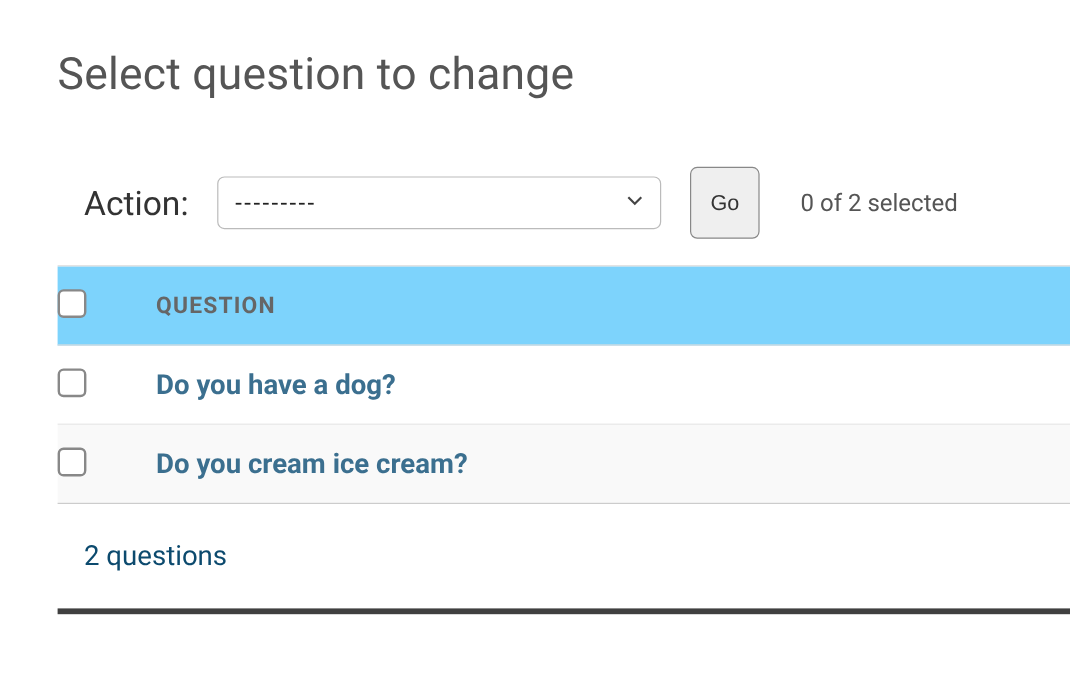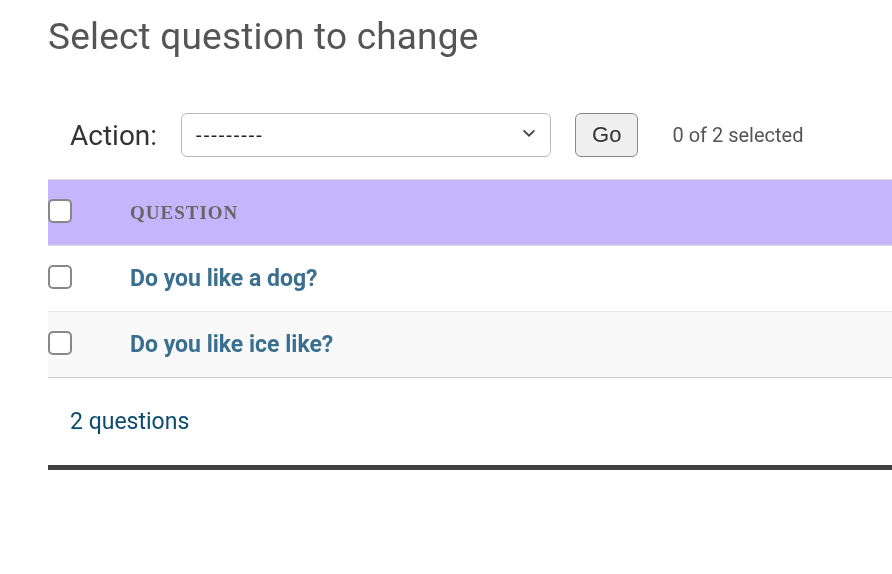--- a/index.html
+++ b/index.html
@@ -3,21 +3,21 @@
 <meta charset="utf-8">
 <style>
   * { box-sizing: border-box; }
   body {
     margin: 0;
     font-family: Roboto, "Helvetica Neue", Arial, sans-serif;
     background: #fff;
     color: #333;
   }
   .page {
-    padding: 15px 0 0 48px;
+    padding: 41px 0 0 48px;
     width: 892px;
   }
   h1.title {
     font-weight: 400;
     font-size: 37px;
     color: #555;
     margin: 0 0 55px 0;
     letter-spacing: 0.2px;
   }
   .action-bar {
@@ -47,23 +47,23 @@
     color: #222;
     letter-spacing: 2px;
   }
   .action-select .chevron {
     position: absolute;
     right: 12px;
     top: 50%;
     transform: translateY(-50%);
   }
   .go-btn {
-    height: 44px;
+    height: 60px;
     padding: 0 16px;
-    font-size: 22px;
+    font-size: 18px;
     color: #333;
     background: #efefef;
     border: 1px solid #888;
     border-radius: 6px;
     cursor: pointer;
   }
   .sel-count {
     font-size: 20px;
     color: #555;
     margin-left: 10px;
@@ -71,24 +71,23 @@
   table.list {
     width: 844px;
     border-collapse: collapse;
     margin-top: 2px;
   }
   table.list th, table.list td {
     text-align: left;
     padding: 0;
   }
   table.list thead tr {
-    background: #c4b5fd;
+    background: #7dd3fc;
     border-top: 1px solid #ddd;
     border-bottom: 1px solid #ddd;
-    font-family: Liberation Serif, serif;
   }
   table.list thead th {
     height: 66px;
     vertical-align: middle;
   }
   th.col-check, td.col-check {
     width: 82px;
     padding-left: 18px;
   }
   .chk {
@@ -158,28 +157,28 @@
         </th>
         <th class="col-name">Question</th>
       </tr>
     </thead>
     <tbody>
       <tr>
         <td class="col-check">
           <span class="chk"></span>
         </td>
         <td class="col-link">
-          <a href="#">Do you like a dog?</a>
+          <a href="#">Do you have a dog?</a>
         </td>
       </tr>
       <tr>
         <td class="col-check">
           <span class="chk"></span>
         </td>
         <td class="col-link">
-          <a href="#">Do you like ice like?</a>
+          <a href="#">Do you cream ice cream?</a>
         </td>
       </tr>
     </tbody>
   </table>
 
   <div class="footer-count">2 questions</div>
 </div>
 
 </body></html>

